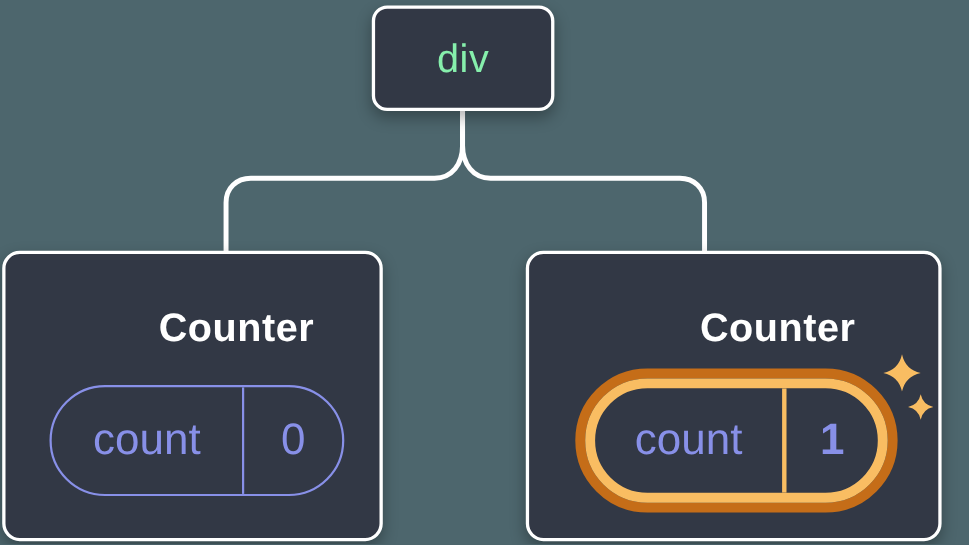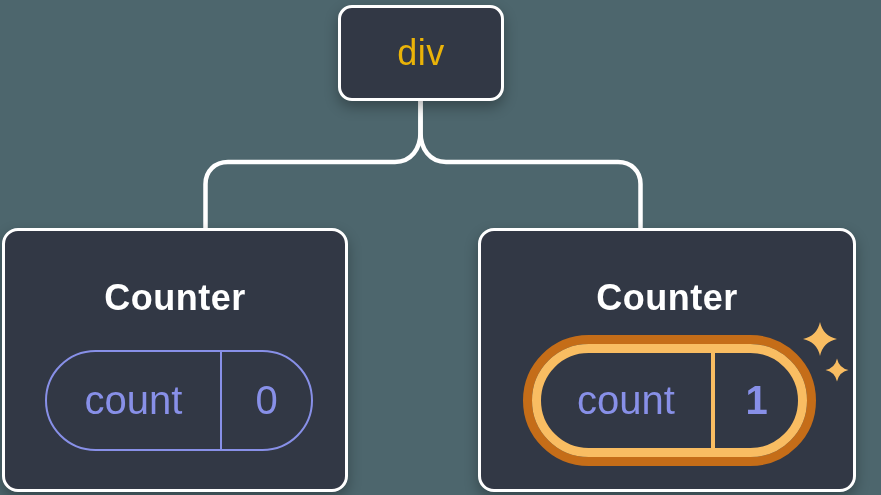--- a/index.html
+++ b/index.html
@@ -28,37 +28,38 @@
   }
   .root-node {
     left: 338px; top: 5px;
     width: 166px; height: 96px;
     border-radius: 14px;
     display: flex;
     align-items: center;
     justify-content: center;
   }
   .root-label {
-    color: #eab308;
+    color: #86efac;
     font-size: 36px;
     font-weight: 500;
     letter-spacing: 0.5px;
     text-align: right;
   }
   .card-left  { left: 2px;   top: 228px; width: 346px; height: 264px; }
   .card-right { left: 478px; top: 228px; width: 378px; height: 264px; }
   .card-title {
     position: absolute;
     left: 0; top: 46px;
     width: 100%;
     text-align: center;
     color: #ffffff;
     font-size: 36px;
     font-weight: 600;
     letter-spacing: 0.5px;
+    padding-left: 40px;
   }
   
   .pill {
     position: absolute;
     left: 40px; top: 119px;
     width: 268px; height: 101px;
     box-sizing: border-box;
     border: 2px solid #8890e8;
     border-radius: 52px;
     display: flex;

